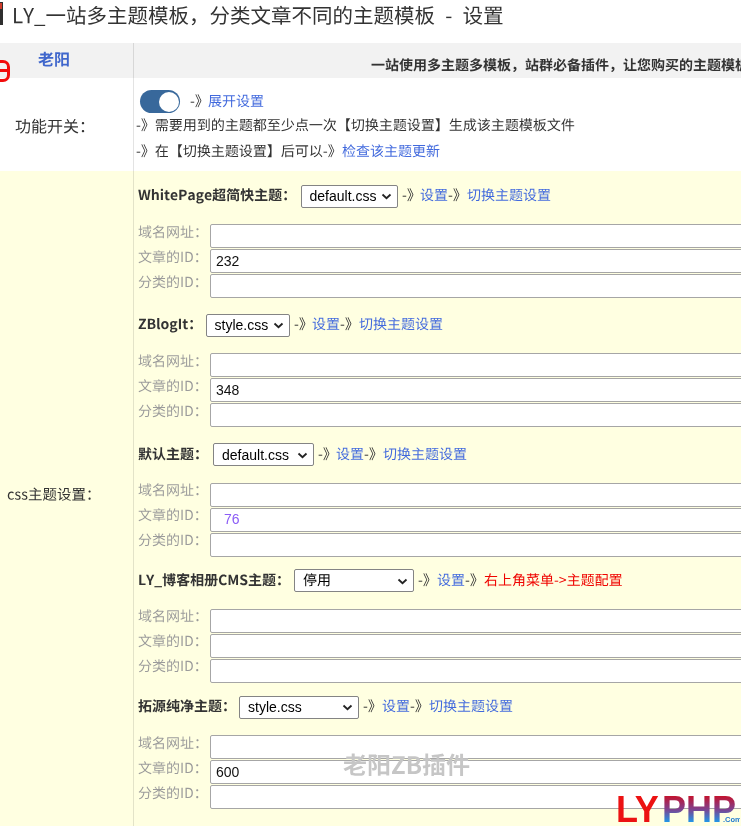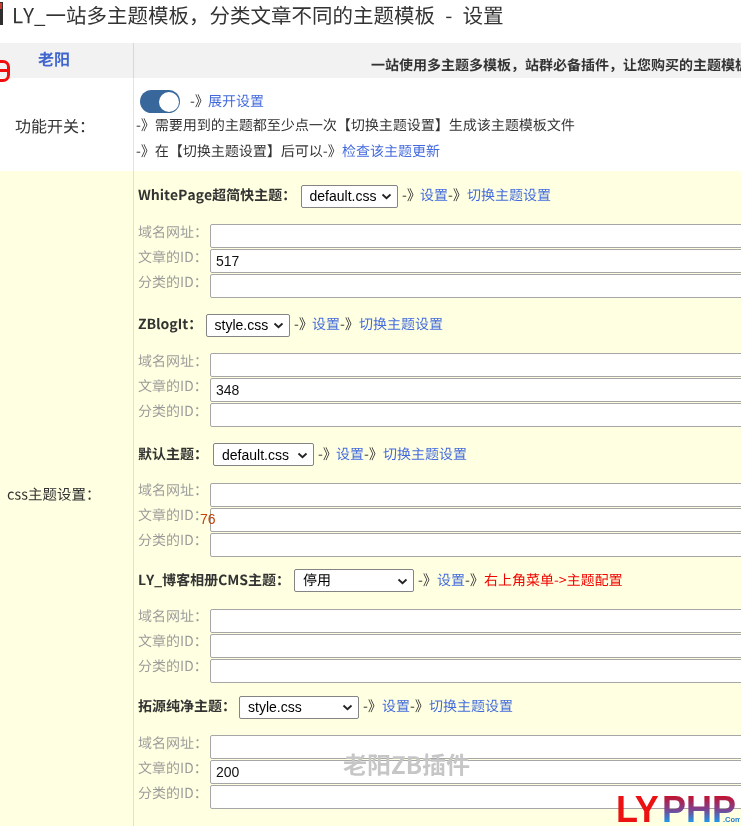--- a/index.html
+++ b/index.html
@@ -378,21 +378,21 @@
 <svg class="r" style="left:138.0px;top:246.9px" width="71.7" height="19.6">
     <g fill="#9b9b9b" transform="translate(0,15.12) scale(0.01400,-0.01400)">
       <use href="#g13" x="0"></use>
       <use href="#g14" x="1000"></use>
       <use href="#g17" x="2000"></use>
       <use href="#g95" x="3000"></use>
       <use href="#g96" x="3293"></use>
       <use href="#g50" x="3981"></use>
     </g>
   </svg>
-<div style="position:absolute;left:216px;top:252.5px;font:14px 'Liberation Sans',sans-serif;color:#111">517</div>
+<div style="position:absolute;left:216px;top:252.5px;font:14px 'Liberation Sans',sans-serif;color:#111">232</div>
 <div style="position:absolute;left:210px;top:274.0px;width:560px;height:24px;border:1px solid #a6a6a6;border-radius:2px;background:#fff;box-sizing:border-box"></div>
 <svg class="r" style="left:138.0px;top:271.9px" width="71.7" height="19.6">
     <g fill="#9b9b9b" transform="translate(0,15.12) scale(0.01400,-0.01400)">
       <use href="#g11" x="0"></use>
       <use href="#g12" x="1000"></use>
       <use href="#g17" x="2000"></use>
       <use href="#g95" x="3000"></use>
       <use href="#g96" x="3293"></use>
       <use href="#g50" x="3981"></use>
     </g>
@@ -531,21 +531,21 @@
 <svg class="r" style="left:138.0px;top:505.4px" width="71.7" height="19.6">
     <g fill="#9b9b9b" transform="translate(0,15.12) scale(0.01400,-0.01400)">
       <use href="#g13" x="0"></use>
       <use href="#g14" x="1000"></use>
       <use href="#g17" x="2000"></use>
       <use href="#g95" x="3000"></use>
       <use href="#g96" x="3293"></use>
       <use href="#g50" x="3981"></use>
     </g>
   </svg>
-<div style="position:absolute;left:200px;top:511.0px;font:14px 'Liberation Sans',sans-serif;color:#c2410c">76</div>
+<div style="position:absolute;left:224px;top:511.0px;font:14px 'Liberation Sans',sans-serif;color:#8b5cf6">76</div>
 <div style="position:absolute;left:210px;top:532.5px;width:560px;height:24px;border:1px solid #a6a6a6;border-radius:2px;background:#fff;box-sizing:border-box"></div>
 <svg class="r" style="left:138.0px;top:530.4px" width="71.7" height="19.6">
     <g fill="#9b9b9b" transform="translate(0,15.12) scale(0.01400,-0.01400)">
       <use href="#g11" x="0"></use>
       <use href="#g12" x="1000"></use>
       <use href="#g17" x="2000"></use>
       <use href="#g95" x="3000"></use>
       <use href="#g96" x="3293"></use>
       <use href="#g50" x="3981"></use>
     </g>
@@ -700,21 +700,21 @@
 <svg class="r" style="left:138.0px;top:757.9px" width="71.7" height="19.6">
     <g fill="#9b9b9b" transform="translate(0,15.12) scale(0.01400,-0.01400)">
       <use href="#g13" x="0"></use>
       <use href="#g14" x="1000"></use>
       <use href="#g17" x="2000"></use>
       <use href="#g95" x="3000"></use>
       <use href="#g96" x="3293"></use>
       <use href="#g50" x="3981"></use>
     </g>
   </svg>
-<div style="position:absolute;left:216px;top:763.5px;font:14px 'Liberation Sans',sans-serif;color:#111">200</div>
+<div style="position:absolute;left:216px;top:763.5px;font:14px 'Liberation Sans',sans-serif;color:#111">600</div>
 <div style="position:absolute;left:210px;top:785.0px;width:560px;height:24px;border:1px solid #a6a6a6;border-radius:2px;background:#fff;box-sizing:border-box"></div>
 <svg class="r" style="left:138.0px;top:782.9px" width="71.7" height="19.6">
     <g fill="#9b9b9b" transform="translate(0,15.12) scale(0.01400,-0.01400)">
       <use href="#g11" x="0"></use>
       <use href="#g12" x="1000"></use>
       <use href="#g17" x="2000"></use>
       <use href="#g95" x="3000"></use>
       <use href="#g96" x="3293"></use>
       <use href="#g50" x="3981"></use>
     </g>

